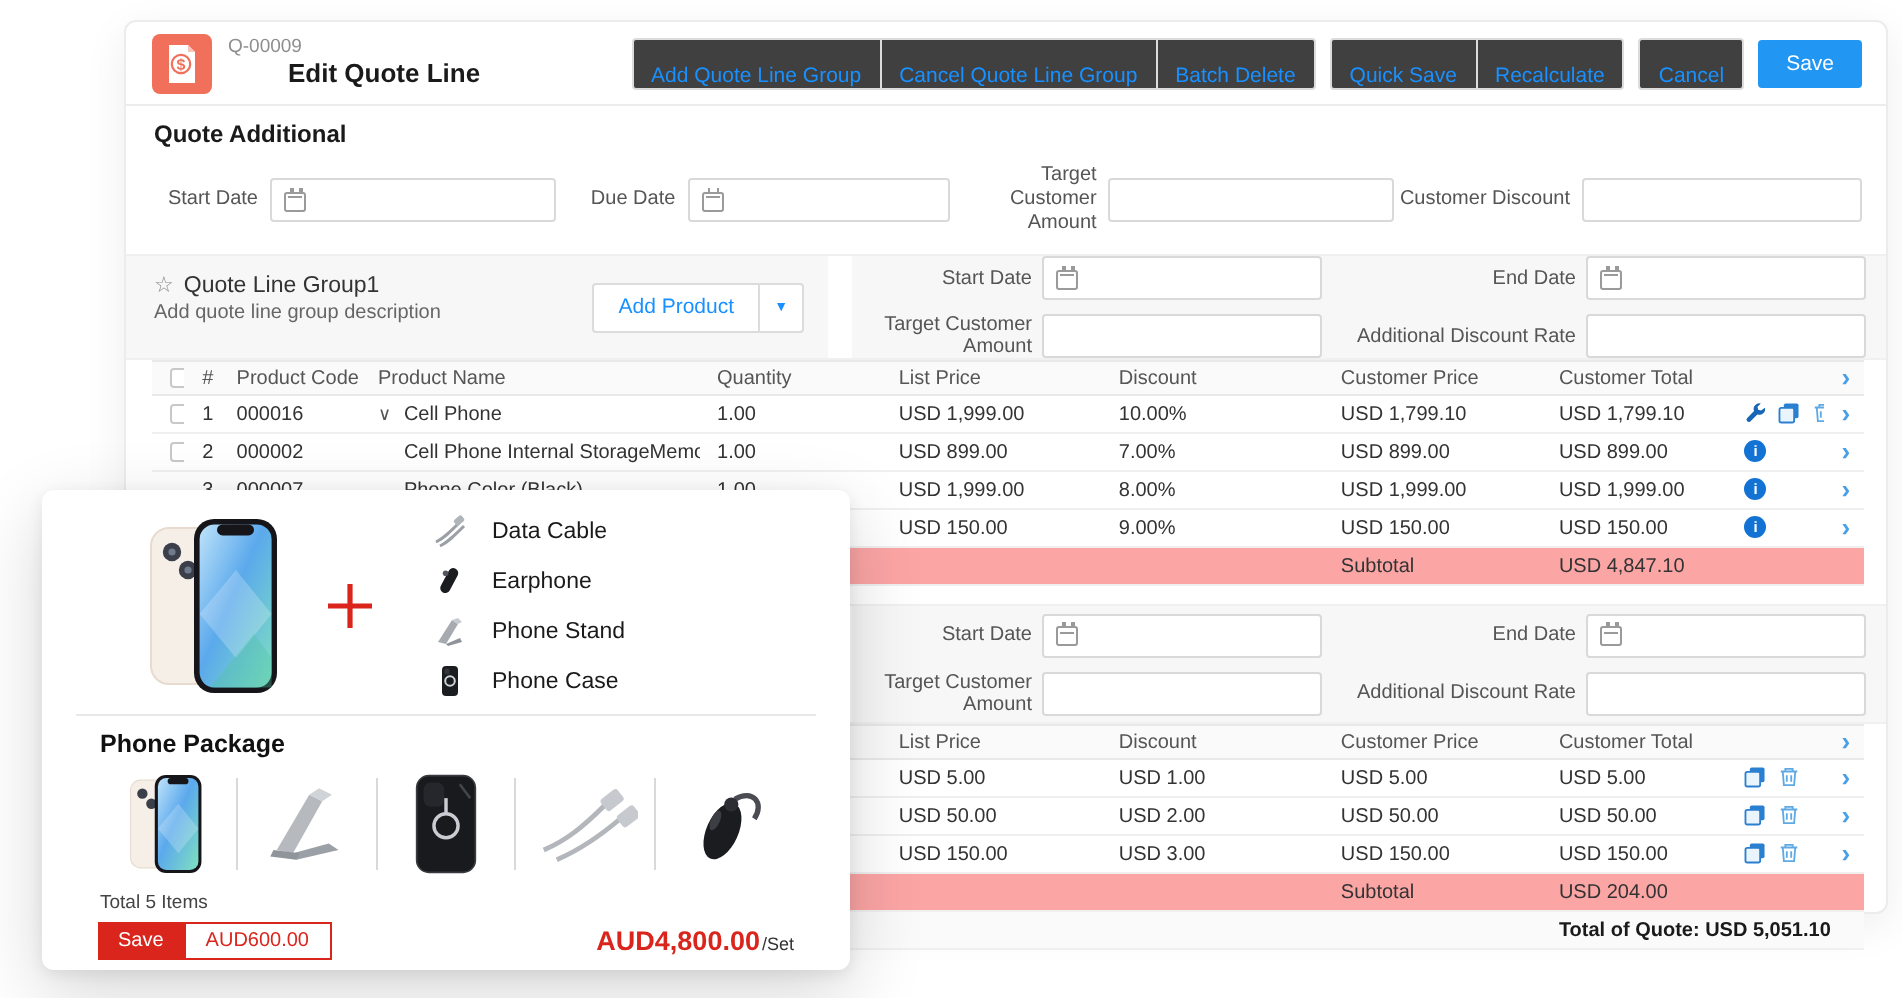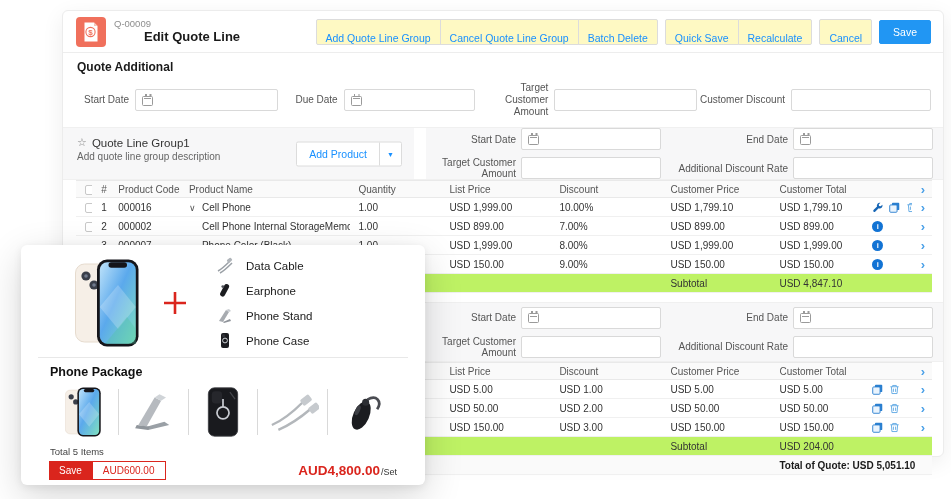--- a/index.html
+++ b/index.html
@@ -21,21 +21,21 @@
     height:42px; padding:5px 12px 5px 13px; border-bottom:1px solid #ededed;
   }
   .title-wrap { display:flex; align-items:center; gap:8px; }
   .doc-icon { width:30px; height:30px; flex:0 0 auto; }
   .record-id { font-size:9.5px; color:#8e8e8e; line-height:1.2; }
   .page-title { font-size:13px; font-weight:bold; color:#1a1a1a; line-height:1.25;padding-left:30px; }
 
   .header-actions { display:flex; align-items:center; gap:7px; }
   .btn {
     height:24px; padding:12px 9px; font-size:10.5px; font-family:inherit;
-    color:#1890ff; background:#fef9c3; border:1px solid #dcdcdc; border-radius:2px;
+    color:#1890ff; background:#404040; border:1px solid #dcdcdc; border-radius:2px;
     cursor:pointer; white-space:nowrap;
   }
   .btn-group { display:flex; }
   .btn-group .btn { border-radius:0; margin-left:-1px; }
   .btn-group .btn:first-child { border-radius:2px 0 0 2px; margin-left:0; }
   .btn-group .btn:last-child { border-radius:0 2px 2px 0; }
   .btn.primary { background:#2196f3; border-color:#2196f3; color:#fff; padding:0 13px; border-radius:2px; }
 
   
   .quote-info { padding:7px 12px 9px 14px; }
@@ -84,21 +84,21 @@
   td.c-check, th.c-check { padding-left:5px; }
   .chk { display:inline-block; width:10px; height:10px; border:1px solid #c8c8c8; border-radius:2px; background:#fff; vertical-align:middle; }
   .slot { display:inline-block; width:13px; color:#555; font-size:9px; }
   .act { display:inline-flex; gap:6px; align-items:center; vertical-align:middle; }
   .chev { color:#4aa0e8; font-size:13px; font-weight:bold; line-height:1; }
   .info-ic {
     display:inline-flex; width:11px; height:11px; border-radius:50%;
     background:#1273d4; color:#fff; font-size:7.5px; font-weight:bold;
     align-items:center; justify-content:center;
   }
-  tr.subtotal td { background:#bef264; }
+  tr.subtotal td { background:#fca5a5; }
   tr.totalrow td { background:#fafafa; font-weight:bold; color:#1a1a1a; }
   .gap { height:9px; }
 
   
   .popup {
     position:absolute; left:21px; top:245px; width:404px; height:240px;
     background:#fff; border-radius:6px; z-index:10;
     box-shadow:0 12px 38px rgba(0,0,0,.16), 0 2px 8px rgba(0,0,0,.08);
   }
   .hero { display:flex; align-items:center; padding:12px 14px 5px 54px; }

